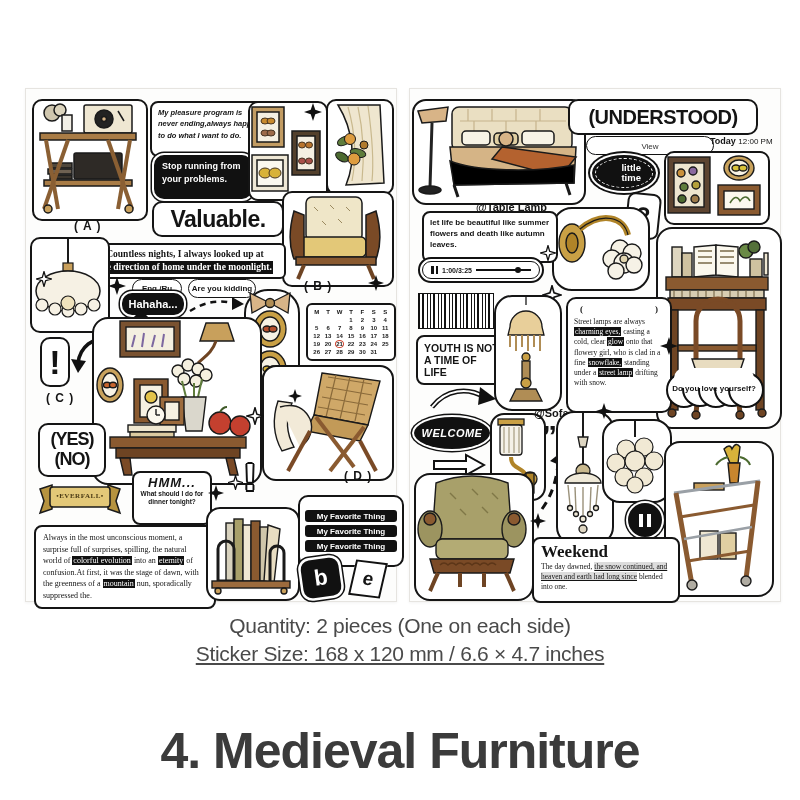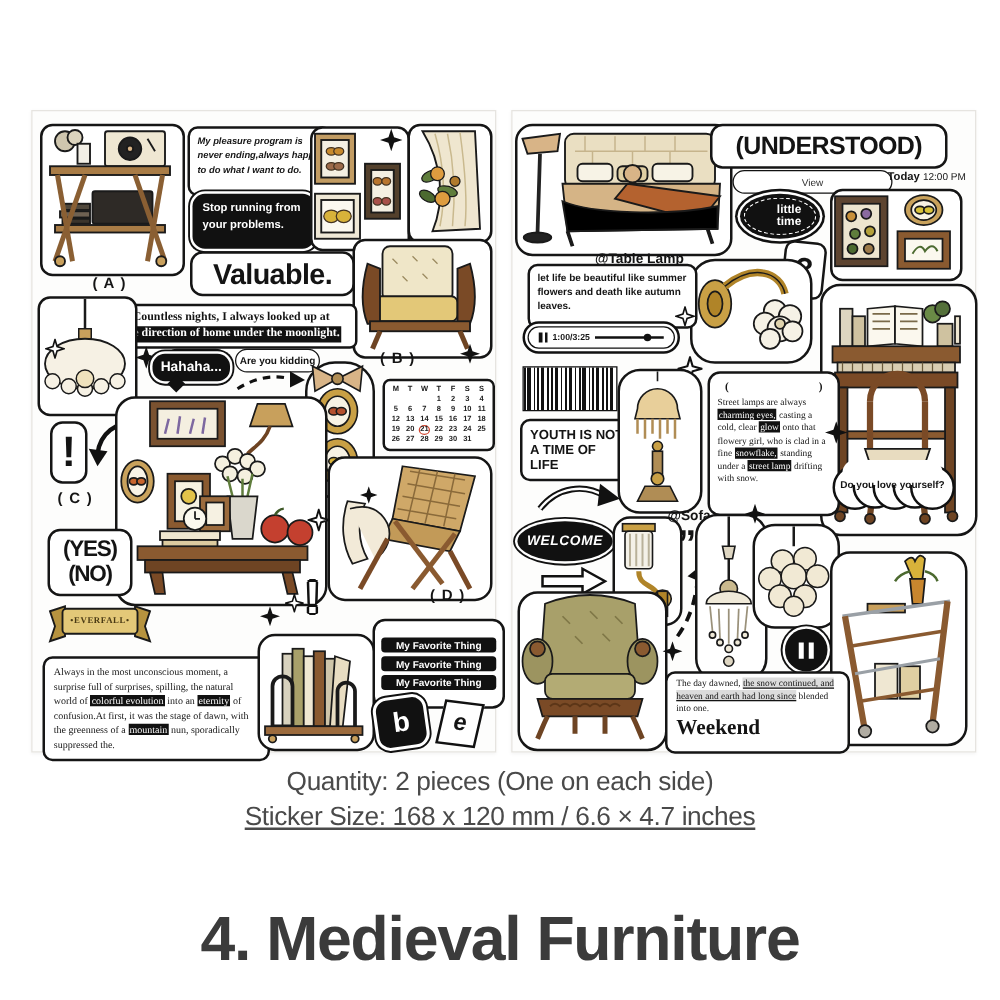--- a/index.html
+++ b/index.html
@@ -178,21 +178,21 @@
   <svg class="spark" style="left:10px;top:182px;" width="16" height="16" viewBox="0 0 24 24">
       <path d="M12 1L14.5 9.5L23 12L14.5 14.5L12 23L9.5 14.5L1 12L9.5 9.5Z" fill="#fff" stroke="#111" stroke-width="2"></path>
     </svg>
   <svg class="spark" style="left:82px;top:188px;" width="18" height="18" viewBox="0 0 24 24">
       <path d="M12 0L15 9L24 12L15 15L12 24L9 15L0 12L9 9Z" fill="#111"></path>
     </svg>
 
   <div class="pill" style="left:106px;top:190px;width:48px;height:17px;font-size:8px;text-decoration:underline;">Eng /Ru</div>
   <div class="pill" style="left:162px;top:190px;width:66px;height:17px;font-size:8px;">Are you kidding</div>
 
-  <div class="blackbox bub-tail" style="left:96px;top:194px;width:62px;height:22px;display:flex;align-items:center;justify-content:center;font-size:11px;font-weight:bold;">Hahaha...</div>
+  <div class="blackbox bub-tail" style="left:96px;top:204px;width:62px;height:22px;display:flex;align-items:center;justify-content:center;font-size:11px;font-weight:bold;">Hahaha...</div>
 
   <svg class="spark" style="left:162px;top:204px;" width="58" height="24" viewBox="0 0 58 24">
     <path d="M2 18 C18 8 32 7 44 10" fill="none" stroke="#111" stroke-width="2.5" stroke-dasharray="6 5"></path>
     <path d="M44 4 L56 11 L44 17 Z" fill="#111"></path>
   </svg>
 
   <div class="stk" style="left:218px;top:200px;width:52px;height:106px;border-radius:24px;">
     <svg width="48" height="102" viewBox="0 0 48 102">
       <g stroke="#1a1a1a" stroke-width="1.3">
         <path d="M24 12 L4 2 L6 22 Z" fill="#d8b487"></path>
@@ -338,20 +338,24 @@
 
   <div class="abs" style="left:10px;top:392px;width:88px;height:36px;">
     <svg width="88" height="36" viewBox="0 0 88 36" style="position:absolute;">
       <path d="M4 8 L16 4 L16 28 L4 32 L8 20 Z" fill="#b6933f" stroke="#1a1a1a" stroke-width="1.5"></path>
       <path d="M84 8 L72 4 L72 28 L84 32 L80 20 Z" fill="#b6933f" stroke="#1a1a1a" stroke-width="1.5"></path>
       <rect x="14" y="6" width="60" height="20" rx="3" fill="#e3c878" stroke="#1a1a1a" stroke-width="1.5"></rect>
     </svg>
     <div class="serif" style="position:absolute;left:14px;top:11px;width:60px;text-align:center;font-size:7px;font-weight:bold;color:#4a3a14;letter-spacing:.5px;">•EVERFALL•</div>
   </div>
 
+  <div class="stk" style="left:106px;top:382px;width:72px;height:46px;border-radius:8px;text-align:center;padding:2px;">
+    <div style="font-weight:900;font-style:italic;font-size:13px;letter-spacing:1px;">HMM...</div>
+    <div style="font-weight:bold;font-size:6.5px;line-height:1.3;">What should I do for dinner tonight?</div>
+  </div>
   <svg class="spark" style="left:182px;top:396px;" width="16" height="16" viewBox="0 0 24 24">
       <path d="M12 0L15 9L24 12L15 15L12 24L9 15L0 12L9 9Z" fill="#111"></path>
     </svg>
   <svg class="spark" style="left:202px;top:386px;" width="15" height="15" viewBox="0 0 24 24">
       <path d="M12 1L14.5 9.5L23 12L14.5 14.5L12 23L9.5 14.5L1 12L9.5 9.5Z" fill="#fff" stroke="#111" stroke-width="2"></path>
     </svg>
   <div class="abs outline-excl" style="left:218px;top:368px;font-size:36px;">!</div>
 
   <div class="stk" style="left:272px;top:406px;width:92px;height:62px;border-radius:10px;display:flex;flex-direction:column;justify-content:center;gap:3px;padding:3px 5px;">
     <div class="hl" style="border-radius:3px;font-size:8px;font-weight:bold;text-align:center;padding:1.5px 0;">My Favorite Thing</div>
@@ -699,22 +703,22 @@
 
   <div class="circle-btn" style="left:218px;top:414px;width:34px;height:34px;gap:4px;">
     <span style="width:4px;height:13px;background:#fff;"></span>
     <span style="width:4px;height:13px;background:#fff;"></span>
   </div>
   <svg class="spark" style="left:120px;top:424px;" width="16" height="16" viewBox="0 0 24 24">
       <path d="M12 0L15 9L24 12L15 15L12 24L9 15L0 12L9 9Z" fill="#111"></path>
     </svg>
 
   <div class="stk serif" style="left:122px;top:448px;width:130px;height:56px;border-radius:8px;padding:3px 7px;">
+    <div style="font-weight:900;font-size:17px;">Weekend</div>
     <div style="font-size:7.5px;line-height:1.35;">
       <span>The day dawned, </span><span class="ulhl">the snow continued, and heaven and earth had long since</span><span> blended into one.</span>
     </div>
-    <div style="font-weight:900;font-size:17px;">Weekend</div>
   </div>
 </div>
 
 <div class="cap" style="top:614px;">Quantity: 2 pieces (One on each side)</div>
 <div class="cap" style="top:642px;text-decoration:underline;">Sticker Size: 168 x 120 mm / 6.6 × 4.7 inches</div>
 <div class="title" style="top:722px;">4. Medieval Furniture</div>
 
 </body></html>

